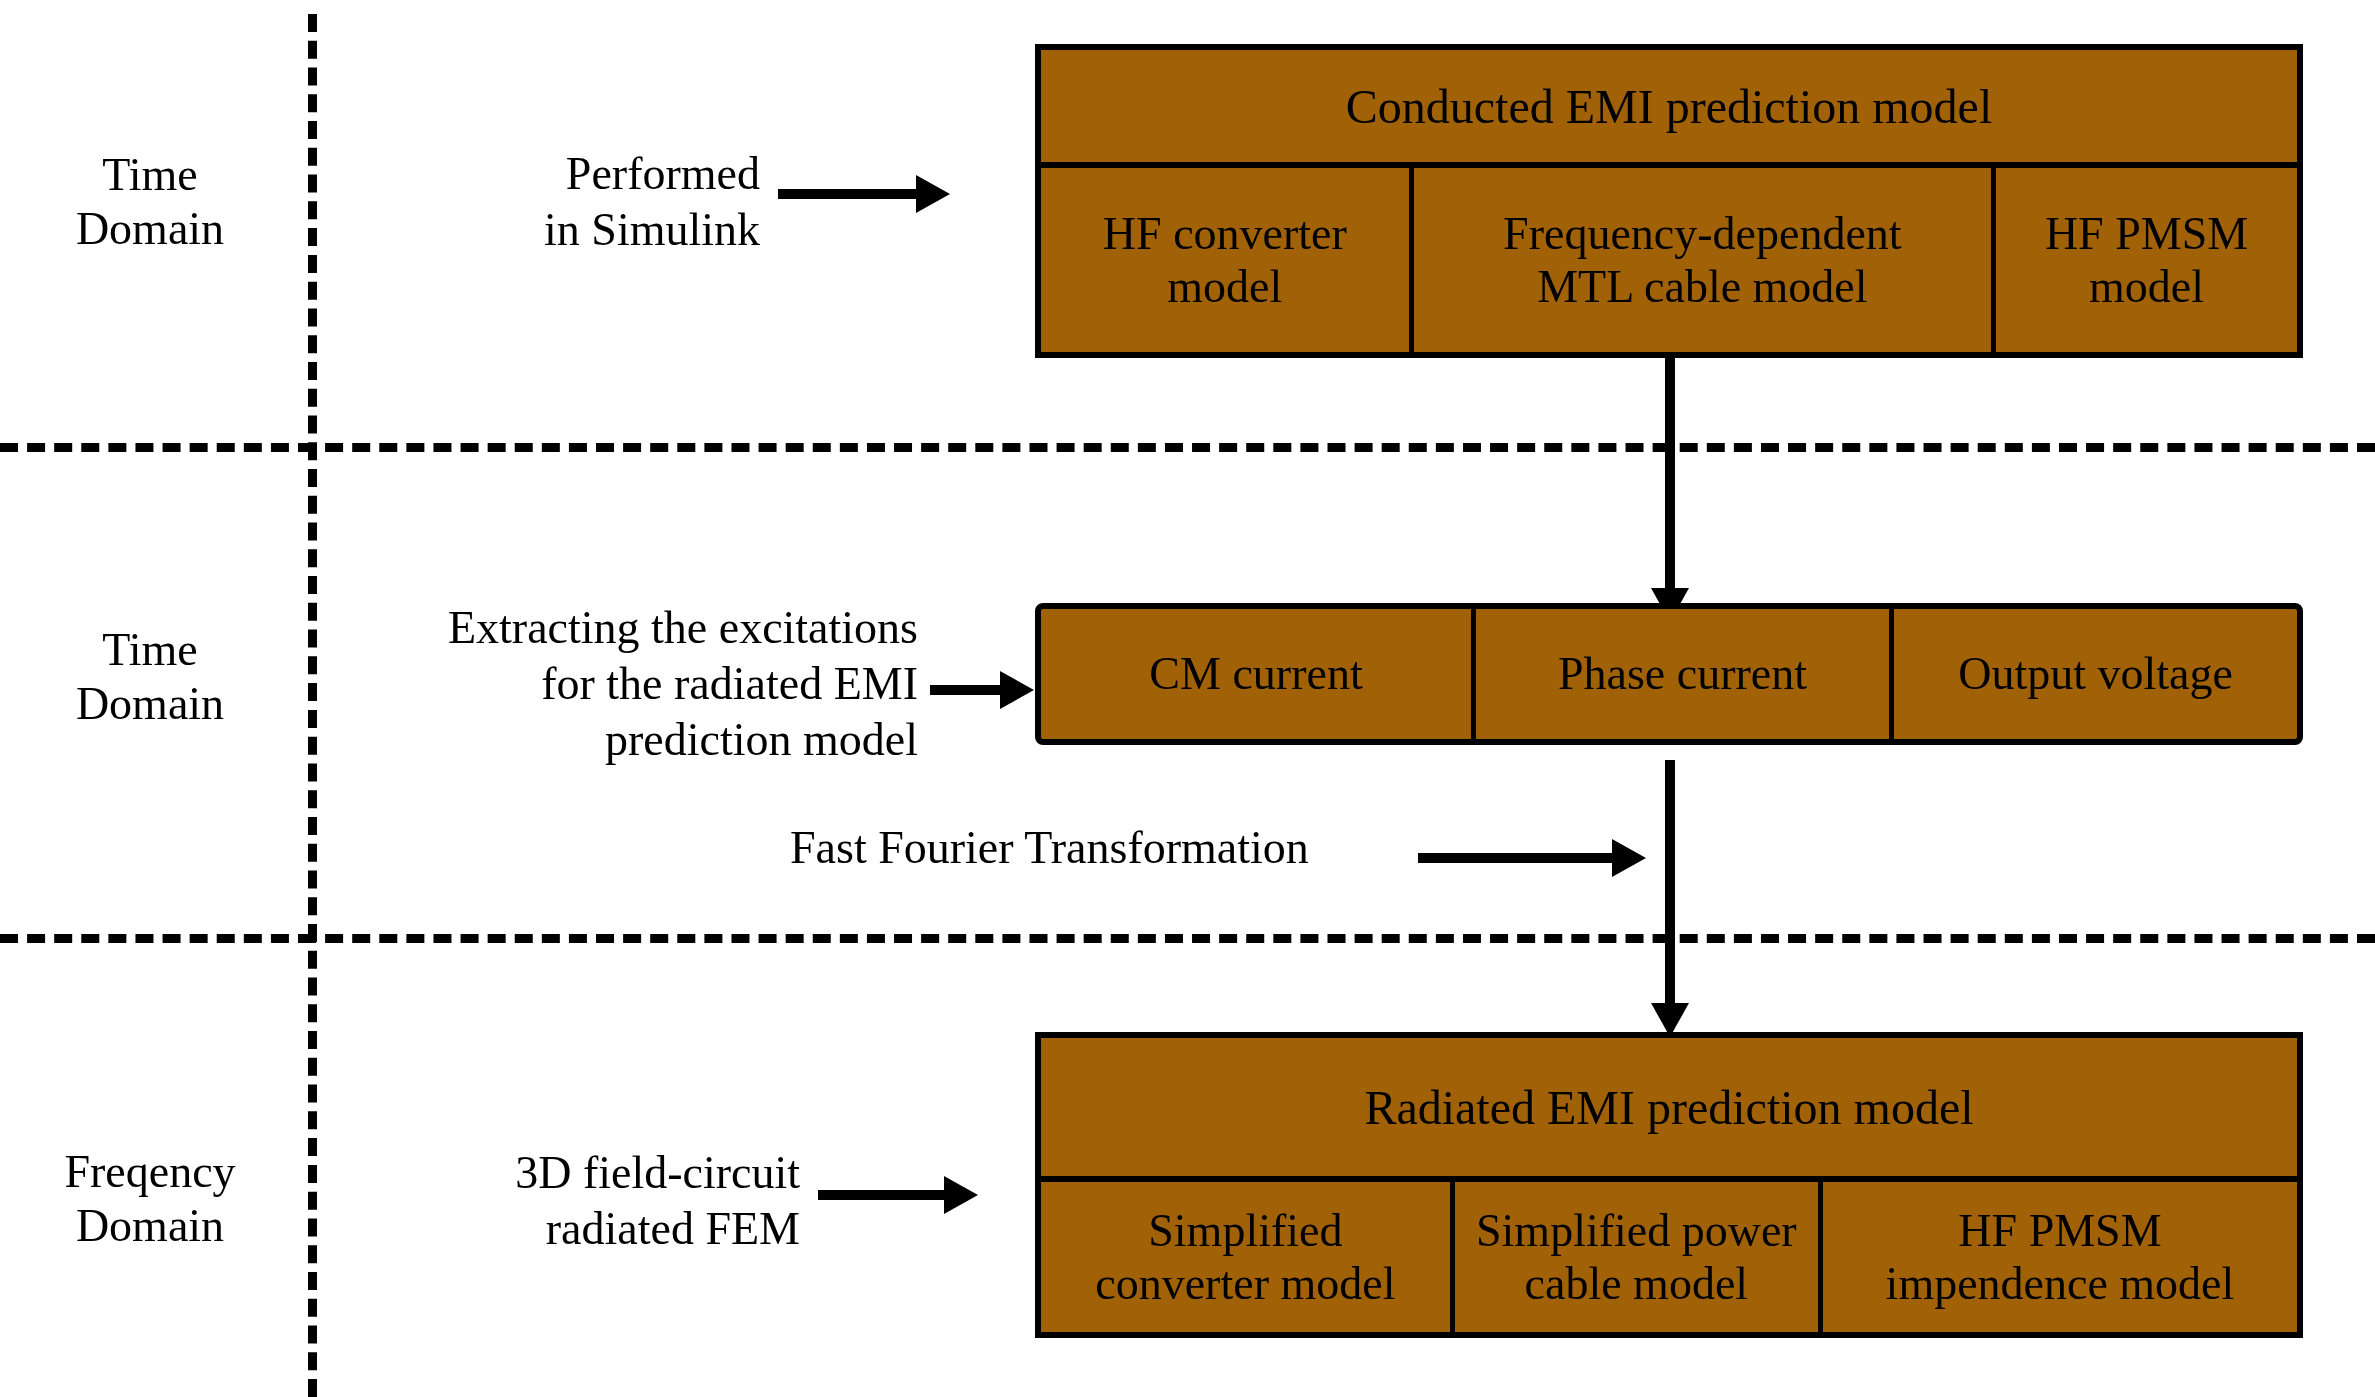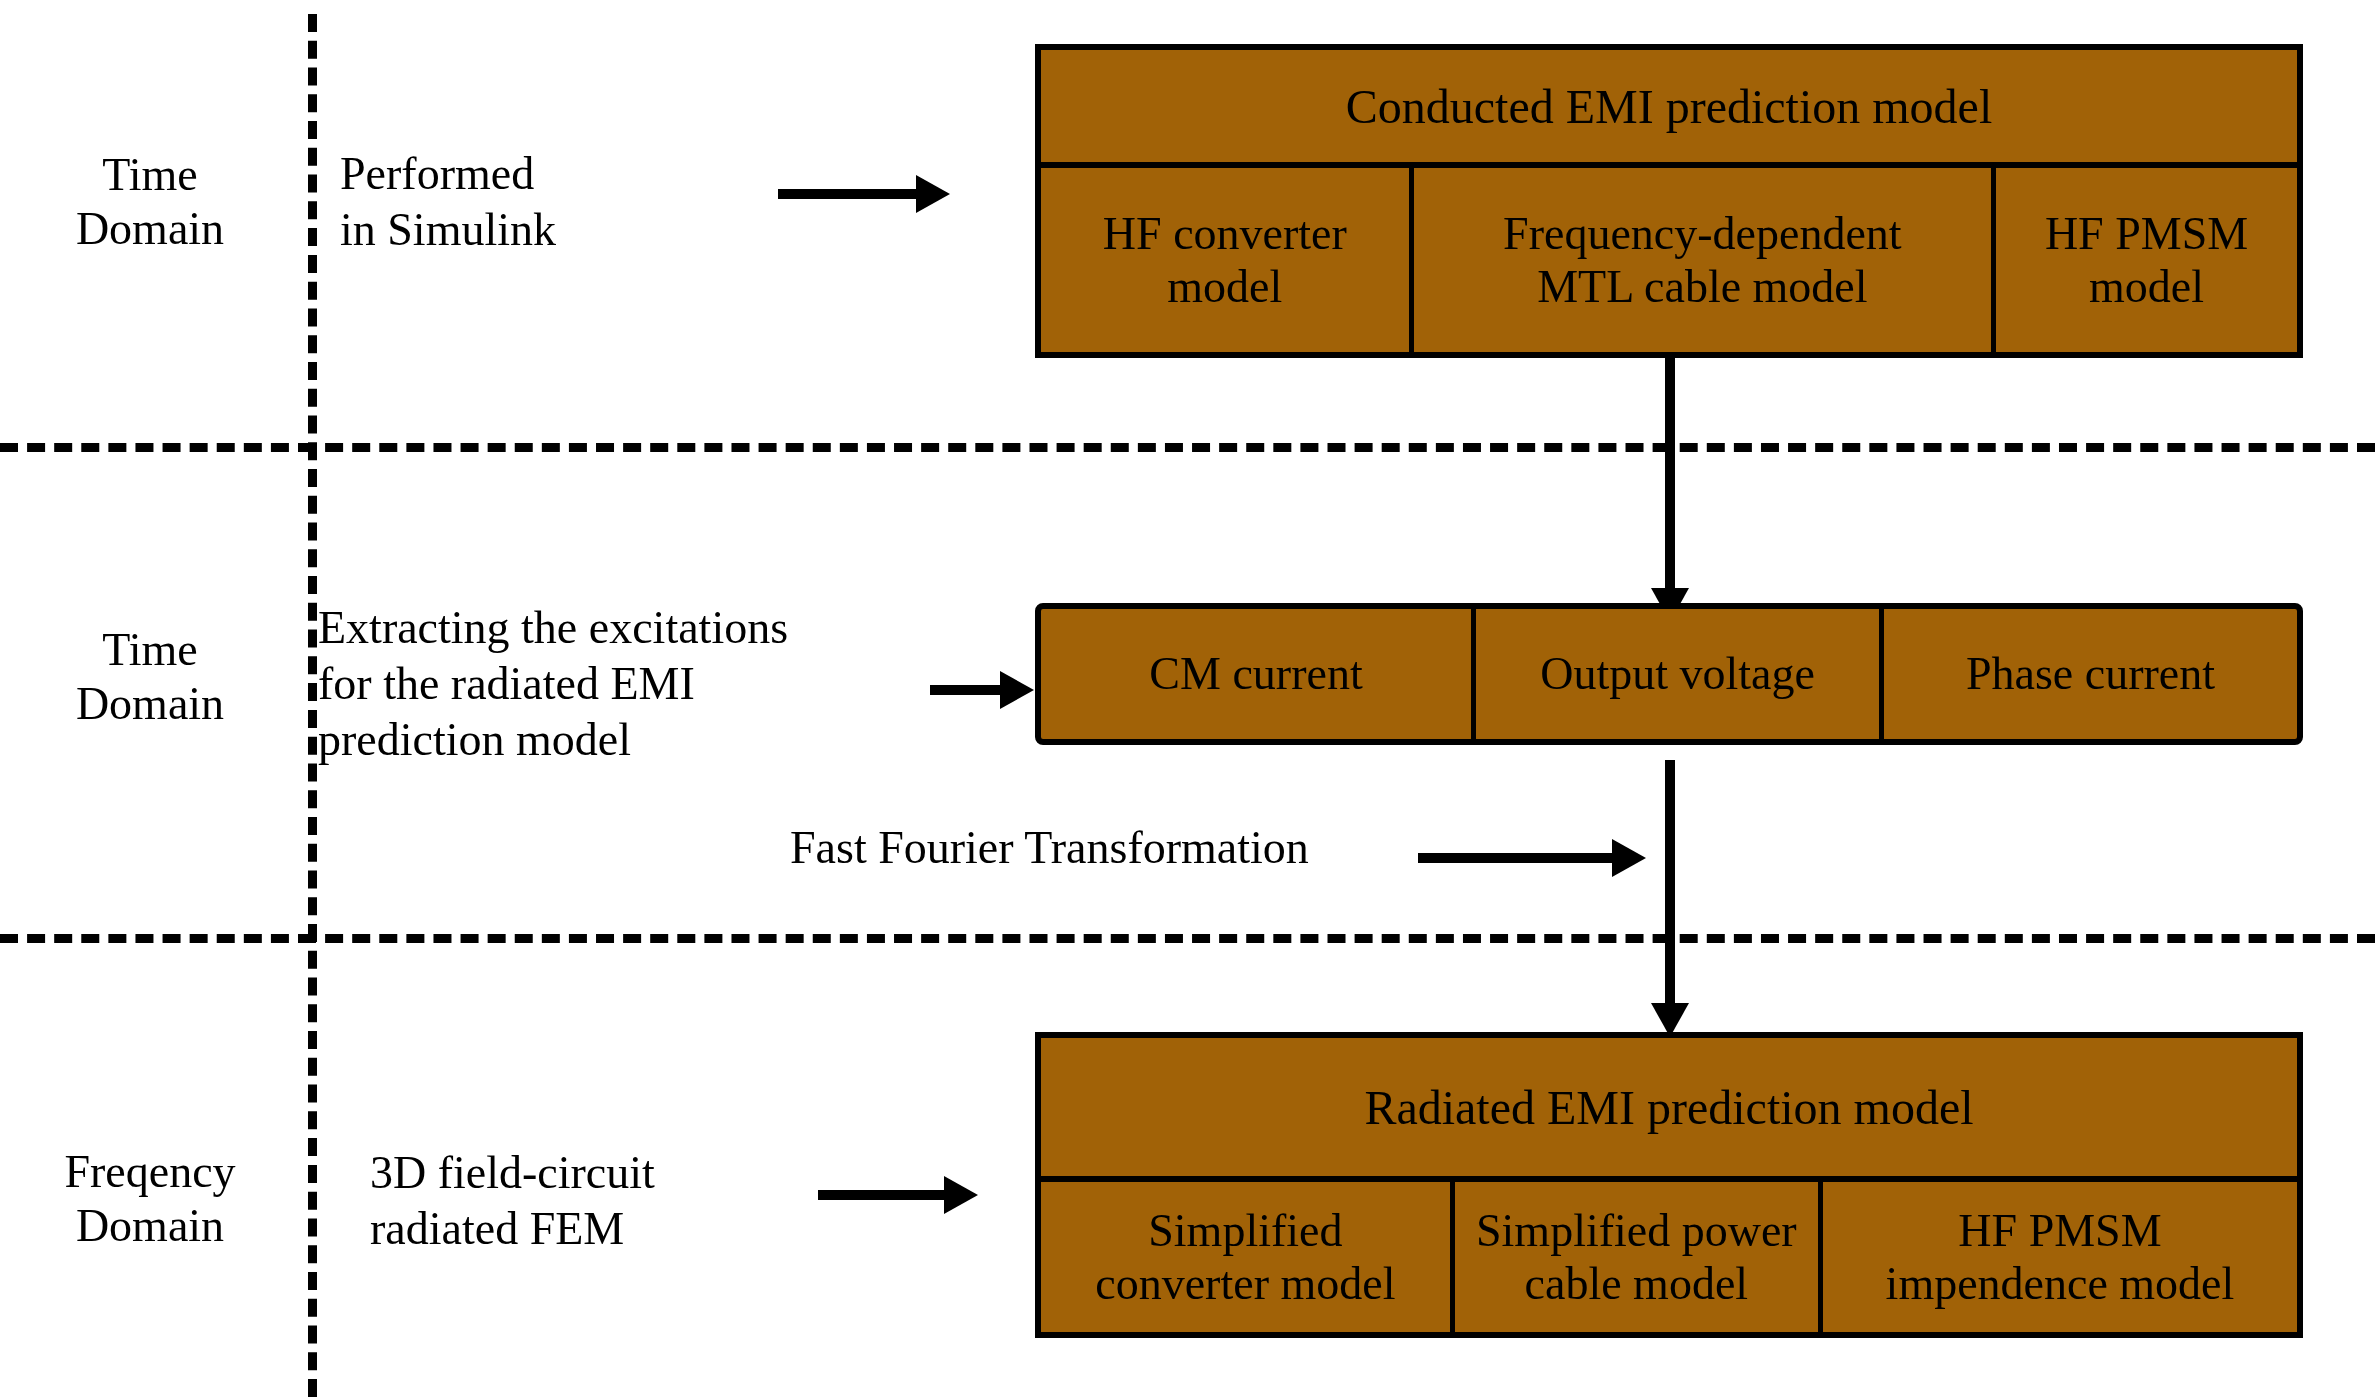--- a/index.html
+++ b/index.html
@@ -46,21 +46,21 @@
     font-size: 46px;
     white-space: pre-line;
   }
   #domain-time-1   { left: 0px;  top: 148px;  width: 300px; }
   #domain-time-2   { left: 0px;  top: 623px;  width: 300px; }
   #domain-freq     { left: 0px;  top: 1145px; width: 300px; }
 
   
   .process-label {
     position: absolute;
-    text-align: left;
+    text-align: right;
     line-height: 1.22;
     font-size: 46px;
     white-space: pre-line;
   }
   #proc-simulink  { left: 340px; top: 146px;  width: 420px; }
   #proc-extract   { left: 318px; top: 600px;  width: 600px; }
   #proc-fft       { left: 790px; top: 820px;  width: 610px; text-align: left;}
   #proc-fem       { left: 370px; top: 1145px; width: 430px; }
 
   
@@ -245,22 +245,22 @@
       <div class="box-cell c1">Frequency-dependent
 MTL cable model</div>
       <div class="box-cell c2">HF PMSM
 model</div>
     </div>
   </div>
 
   <div class="model-box" id="box-signals">
     <div class="box-cols">
       <div class="box-cell c0">CM current</div>
+      <div class="box-cell c1">Phase current</div>
       <div class="box-cell c2">Output voltage</div>
-      <div class="box-cell c1">Phase current</div>
     </div>
   </div>
 
   <div class="model-box" id="box-radiated">
     <div class="box-title">Radiated EMI prediction model</div>
     <div class="box-cols">
       <div class="box-cell c0">Simplified
 converter model</div>
       <div class="box-cell c1">Simplified power
 cable model</div>

